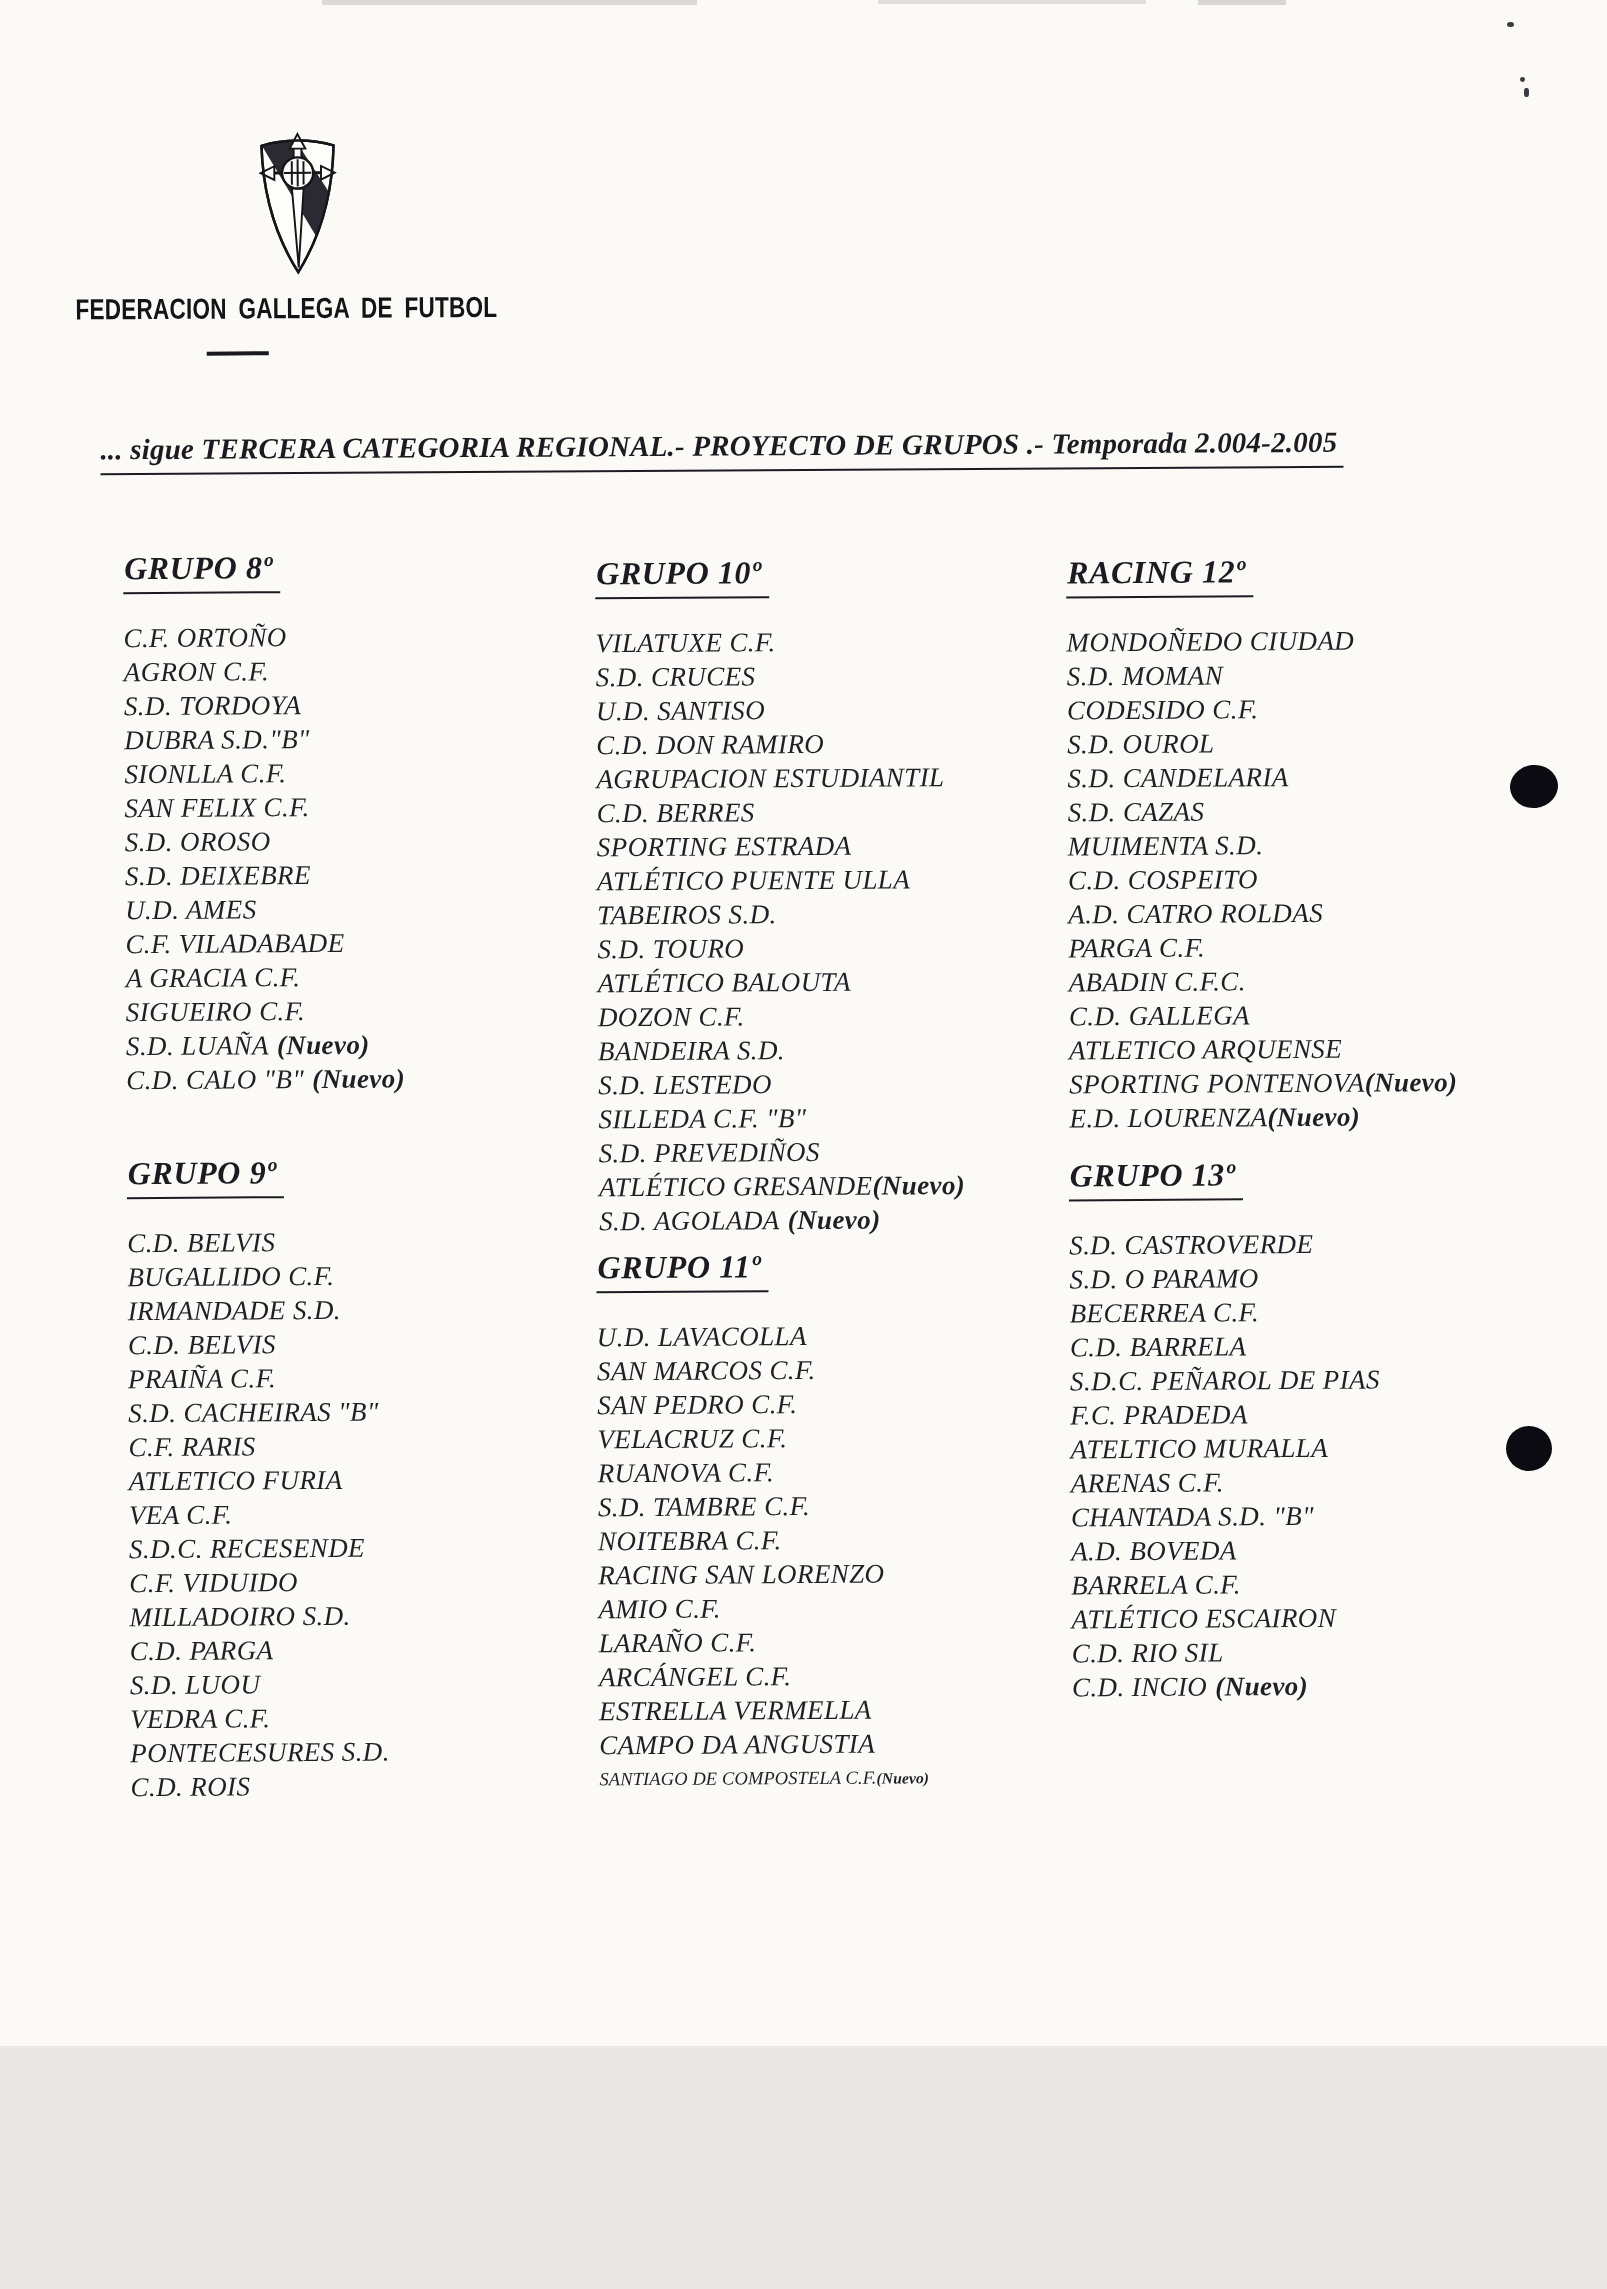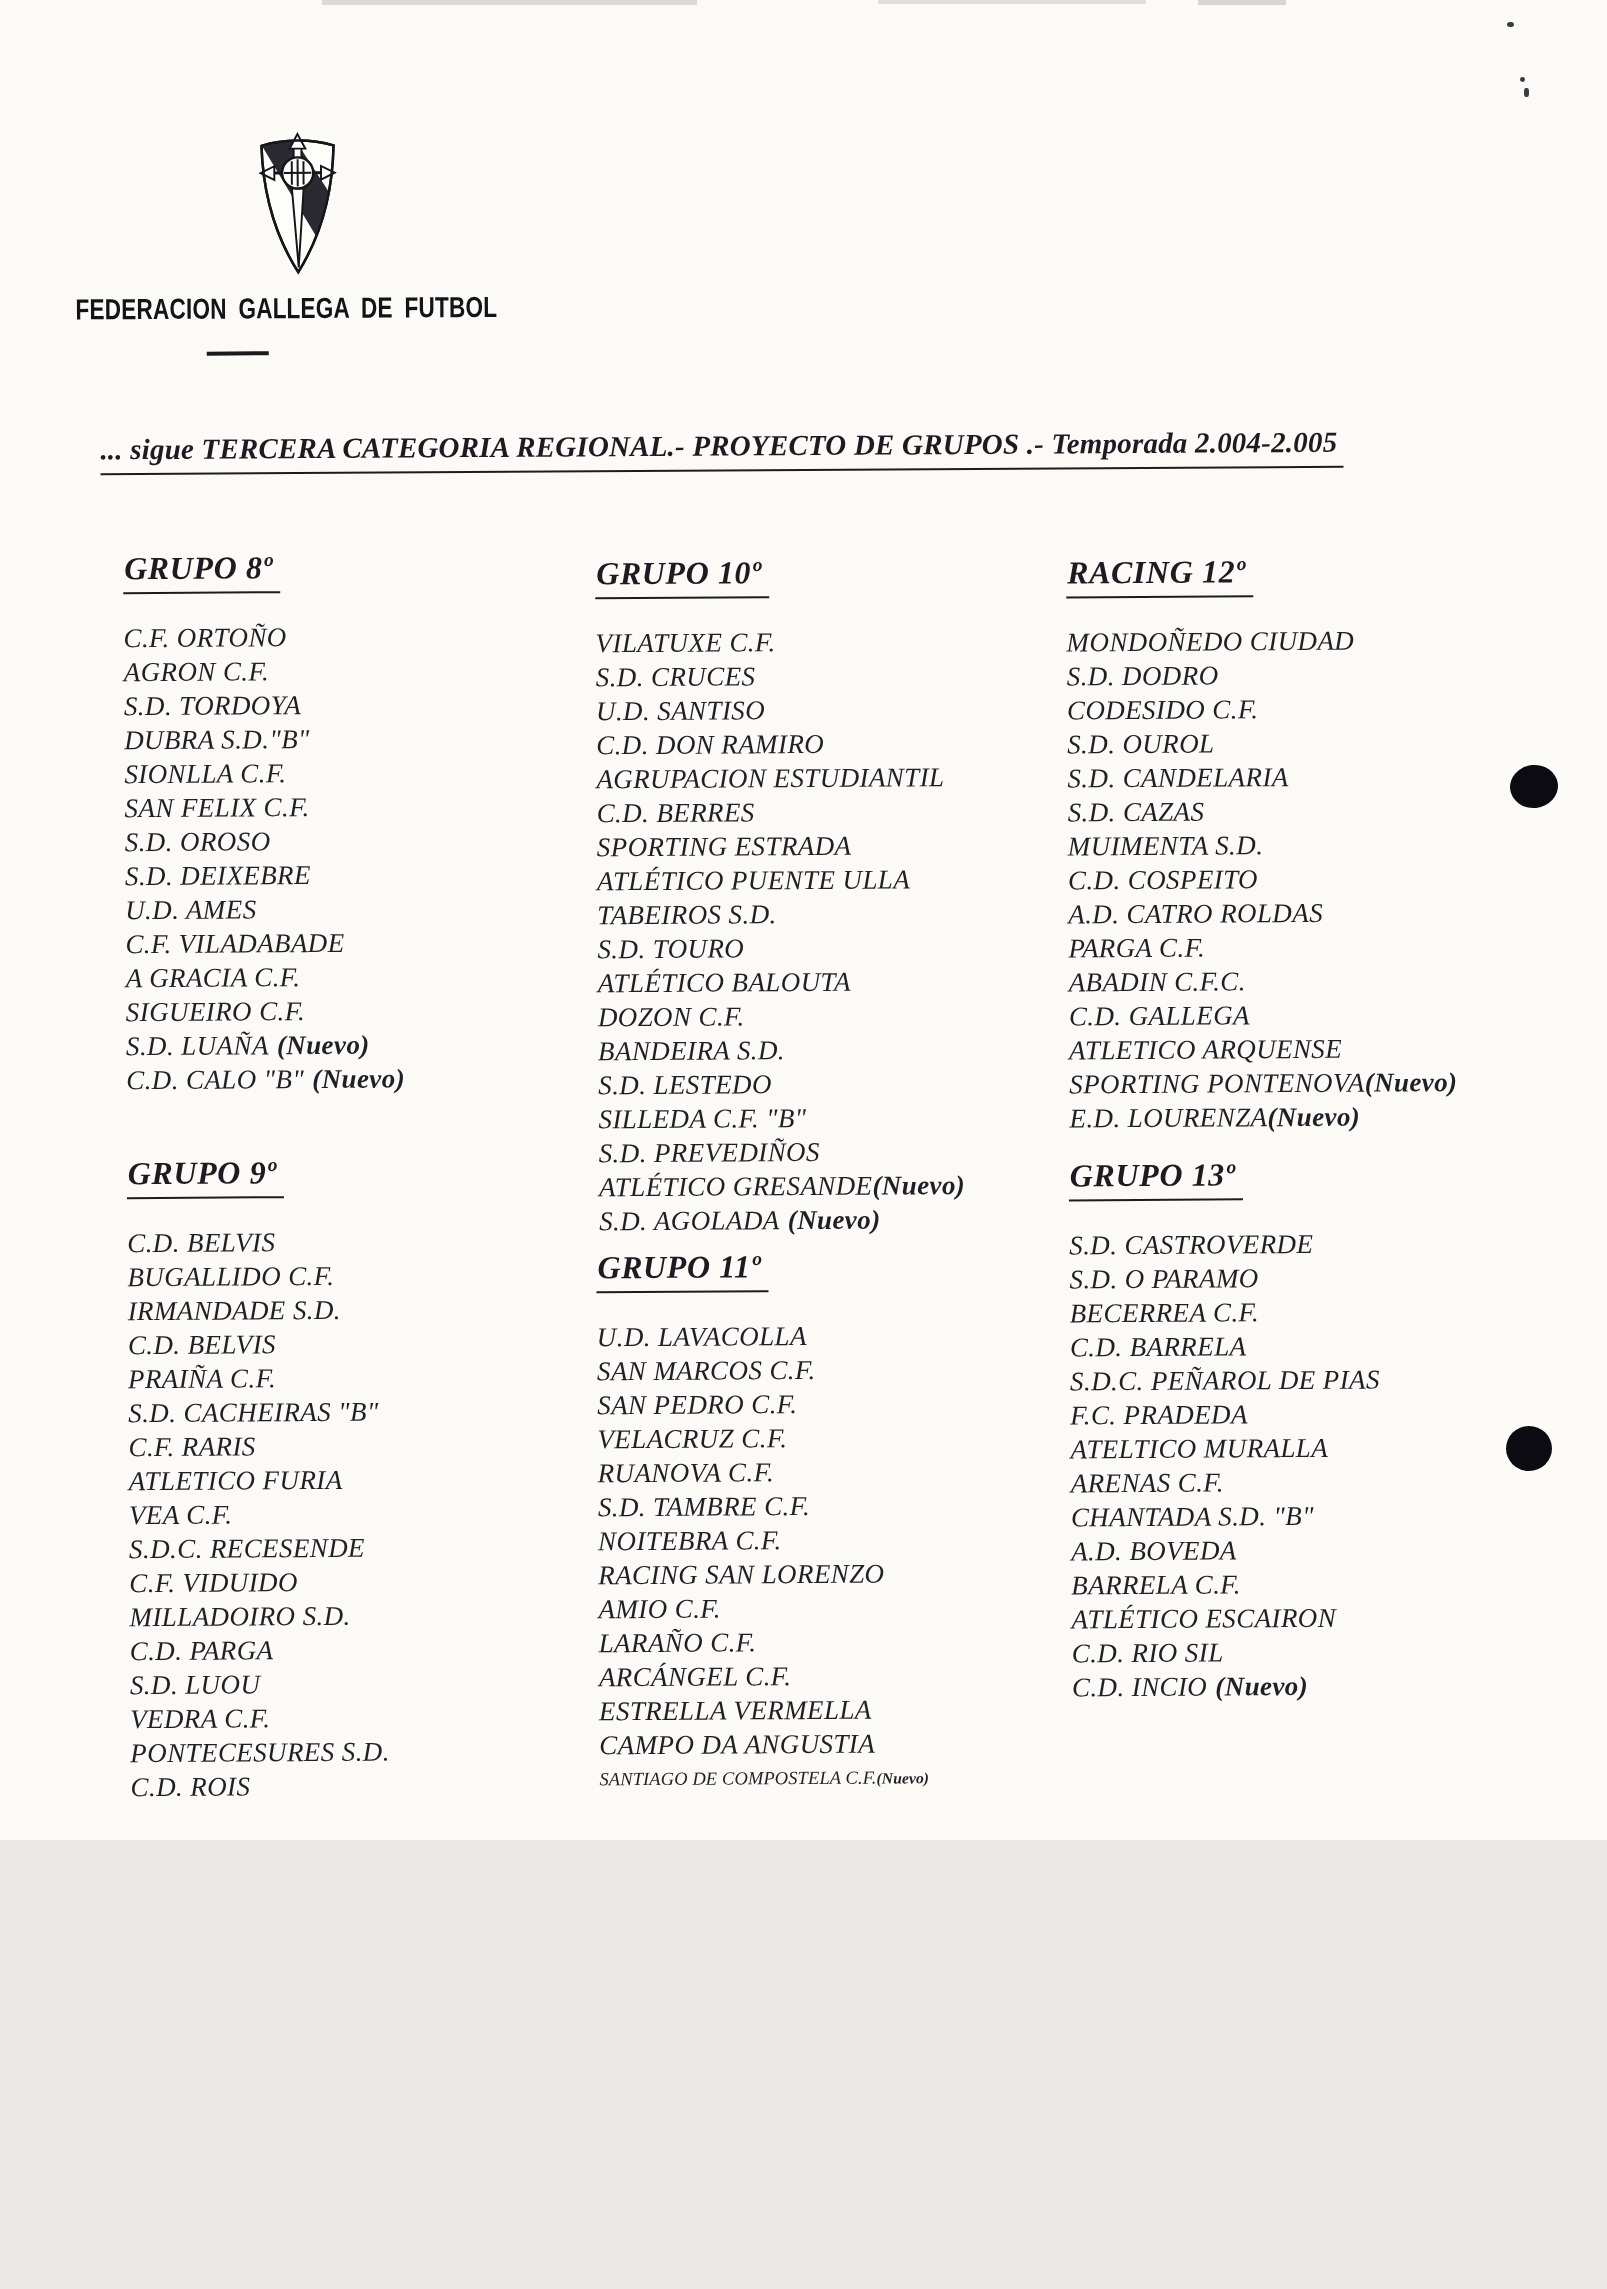--- a/index.html
+++ b/index.html
@@ -1,17 +1,17 @@
 <!DOCTYPE html>
 <html><head>
 <meta charset="utf-8">
 <style>
   html,body{margin:0;padding:0;background:#e9e8e4;}
   .page{
-    position:relative;width:1607px;height:1840px;overflow:hidden;
+    position:relative;width:1607px;height:2046px;overflow:hidden;
     background:#fbfaf6;color:#1d1b21;
     font-family:"Liberation Serif","DejaVu Serif",serif;
   }
   .sheet{position:absolute;inset:0;transform:rotate(-0.35deg);transform-origin:804px 390px;}
 
   
   .logo{position:absolute;left:250px;top:127px;width:98px;height:146px;}
   .org{
     position:absolute;left:76px;top:289px;
     font-family:"Liberation Sans","DejaVu Sans",sans-serif;
@@ -196,21 +196,21 @@
           <li><span>ESTRELLA VERMELLA</span></li>
           <li><span>CAMPO DA ANGUSTIA</span></li>
           <li class="small"><span>SANTIAGO DE COMPOSTELA C.F.</span><span class="nuevo">(Nuevo)</span></li>
         </ul>
     </section>
 
     <section class="group g12">
       <h2>RACING 12º</h2>
       <ul>
           <li><span>MONDOÑEDO CIUDAD</span></li>
-          <li><span>S.D. DODRO</span></li>
+          <li><span>S.D. MOMAN</span></li>
           <li><span>CODESIDO C.F.</span></li>
           <li><span>S.D. OUROL</span></li>
           <li><span>S.D. CANDELARIA</span></li>
           <li><span>S.D. CAZAS</span></li>
           <li><span>MUIMENTA S.D.</span></li>
           <li><span>C.D. COSPEITO</span></li>
           <li><span>A.D. CATRO ROLDAS</span></li>
           <li><span>PARGA C.F.</span></li>
           <li><span>ABADIN C.F.C.</span></li>
           <li><span>C.D. GALLEGA</span></li>

